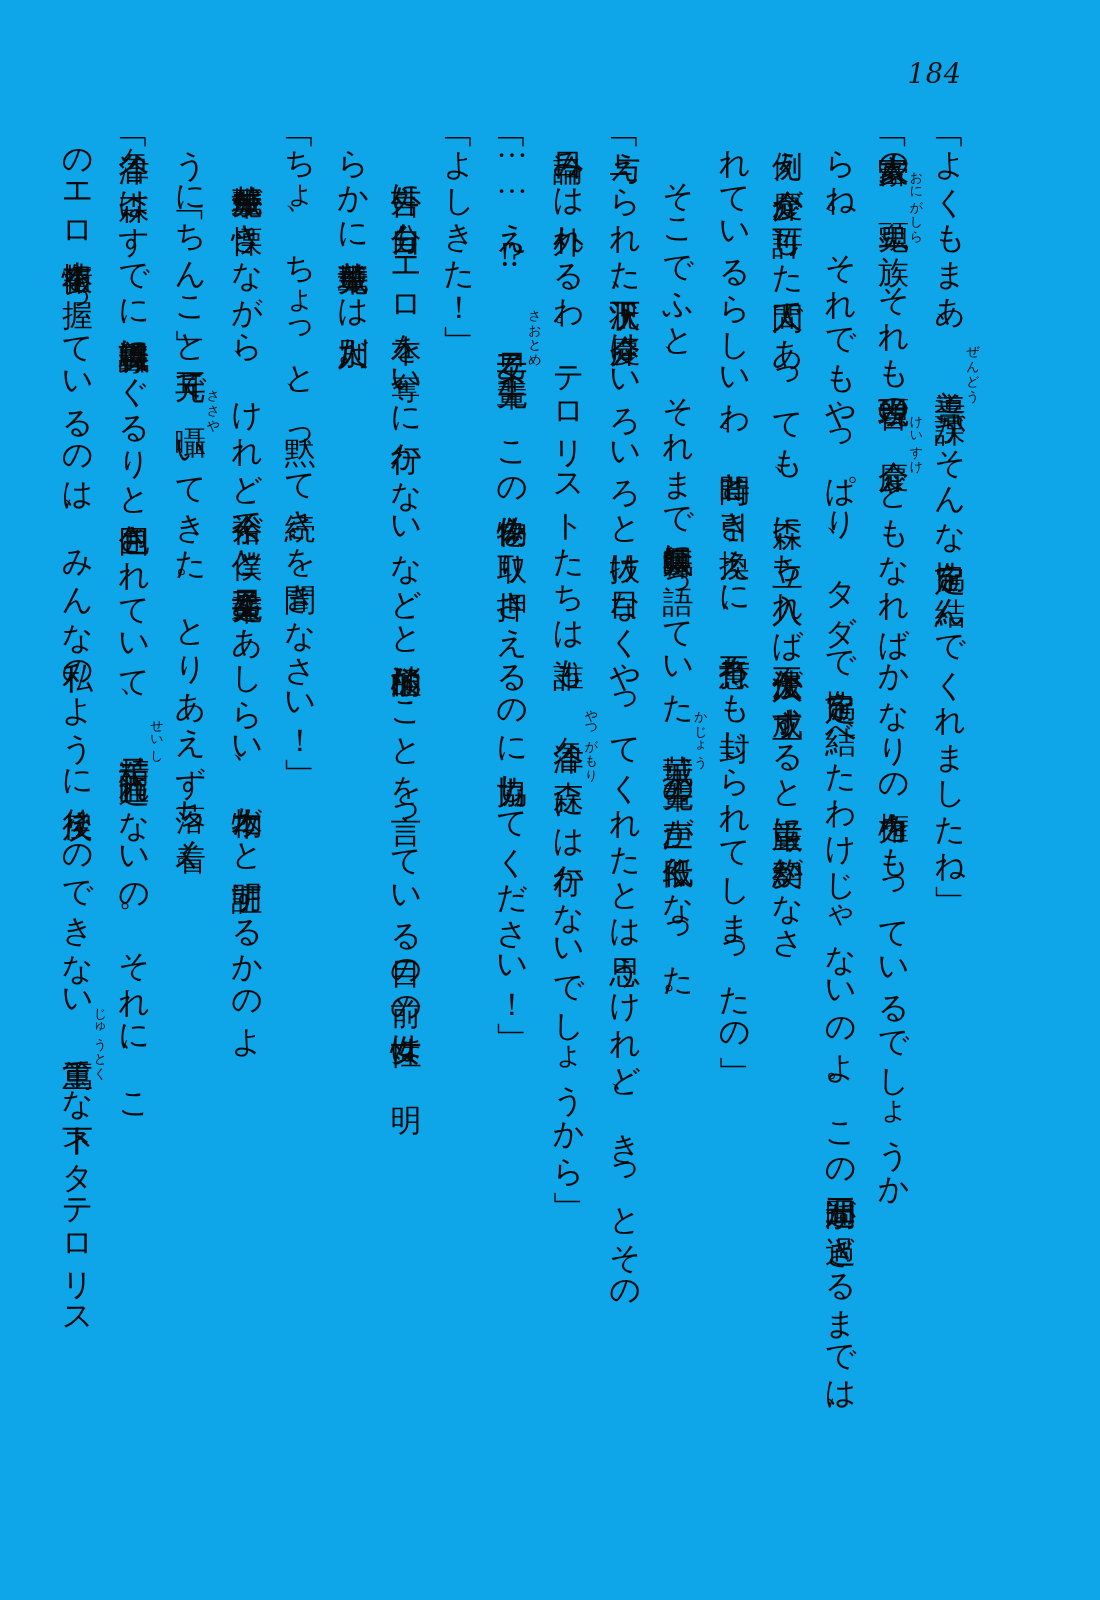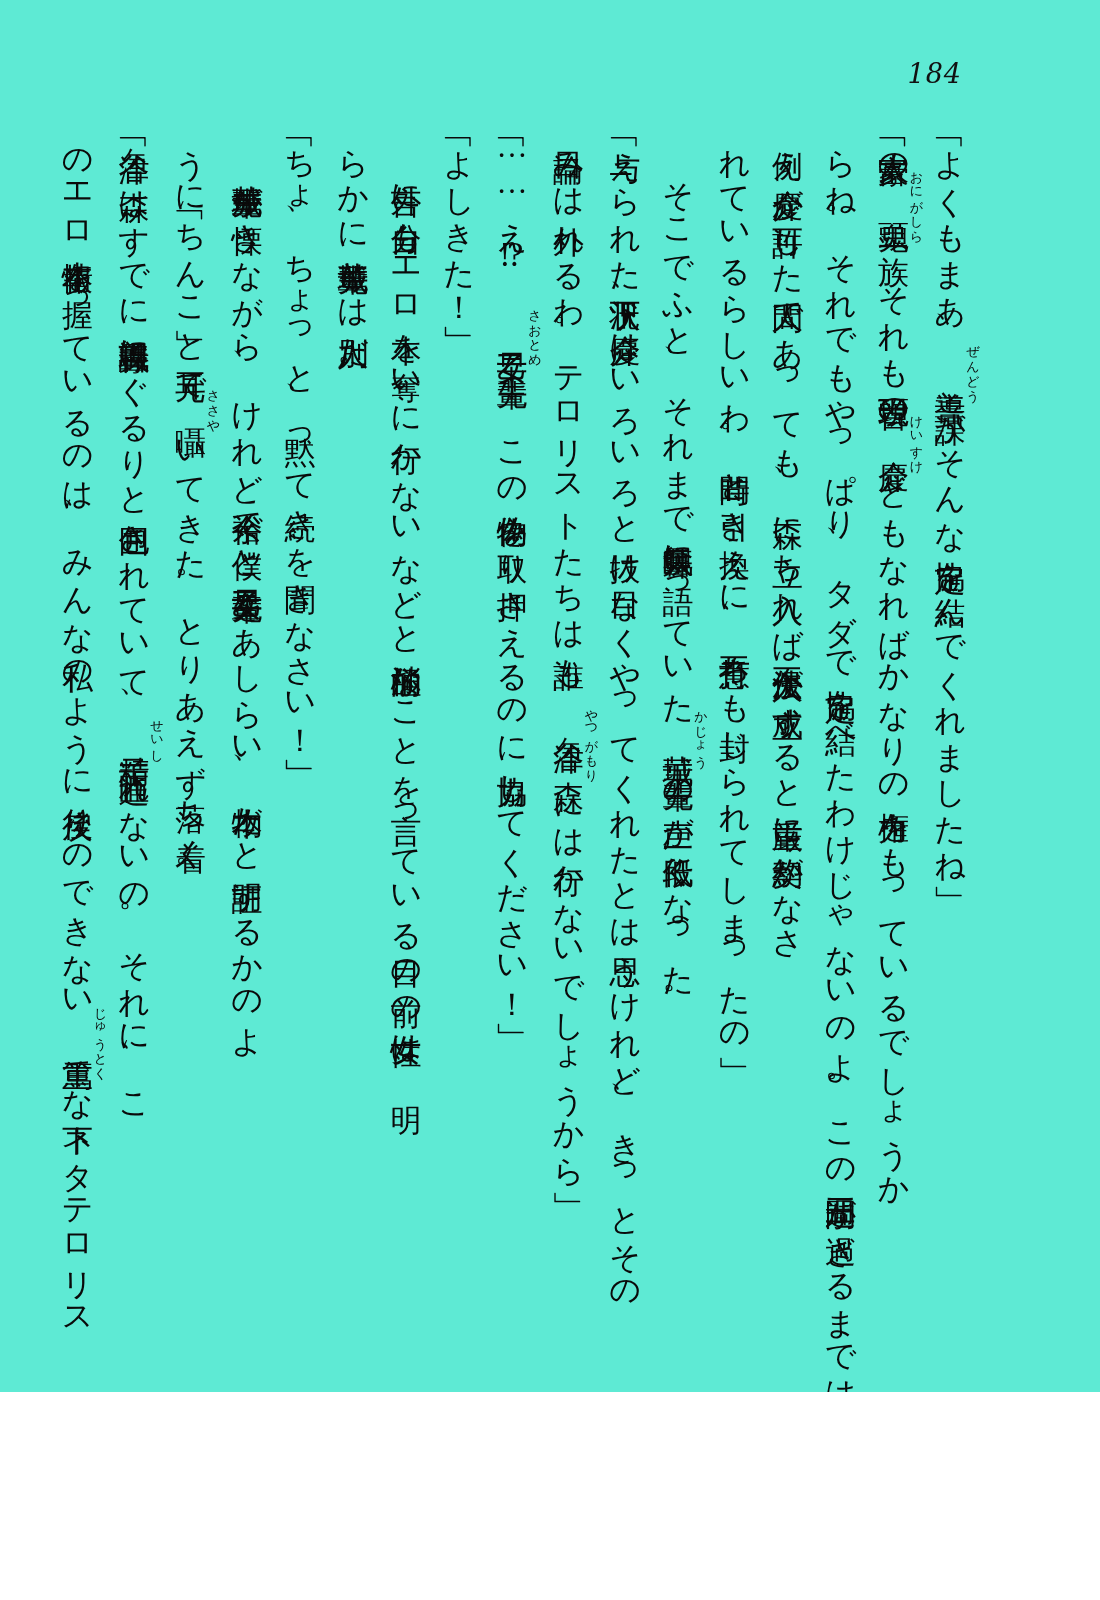--- a/index.html
+++ b/index.html
@@ -3,22 +3,22 @@
 <meta charset="utf-8">
 <style>
   html, body {
     margin: 0;
     padding: 0;
     background: #ffffff;
   }
   .page {
     position: relative;
     width: 1100px;
-    height: 1392px;
-    background: #5eead4;
+    height: 1600px;
+    background: #0ea5e9;
     overflow: hidden;
     color: #0a0a0a;
   }
   .page-number {
     position: absolute;
     top: 58px;
     right: 138px;
     font-family: "DejaVu Serif", "Liberation Serif", serif;
     font-style: italic;
     font-size: 27px;

